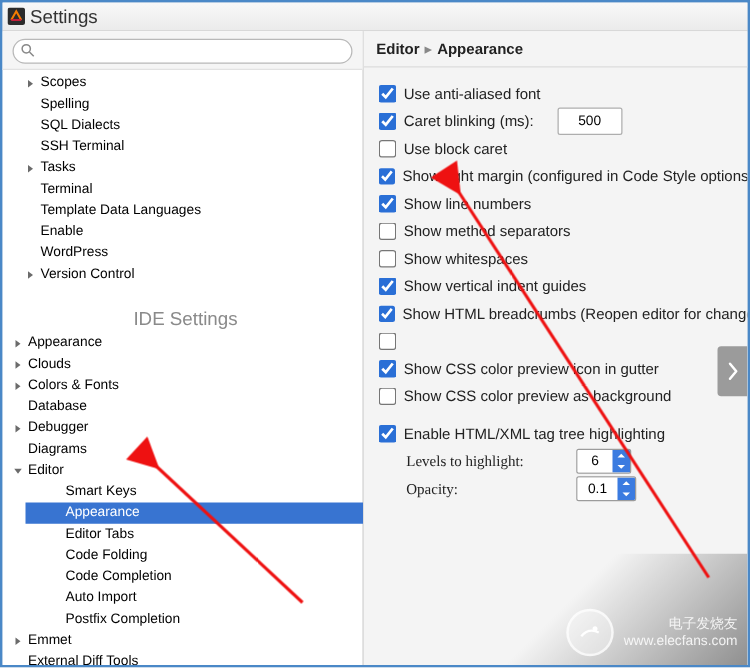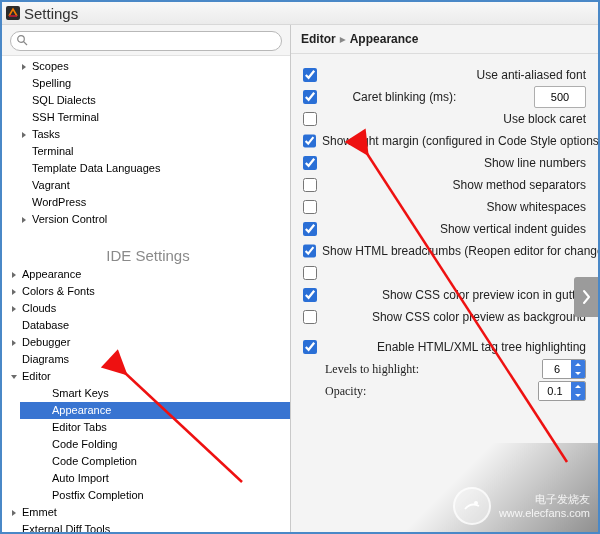--- a/index.html
+++ b/index.html
@@ -25,21 +25,21 @@
   .row { display: flex; align-items: center; height: 17px; padding-left: 2px; cursor: default; }
   .row .tw { width: 12px; height: 12px; display: inline-flex; align-items: center; justify-content: center; flex: none; }
   .row .label { padding: 0 2px; }
   .row.sel { background:#3874d1; color:#fff; }
   .row.sel .label { color:#fff; }
   .section-hdr { text-align:center; color:#8a8a8a; font-size:15px; padding:2px 0 2px 0;}
   
   .breadcrumb { height: 28px; display:flex; align-items:center; padding: 0 10px; font-weight:bold; font-size:12px; color:#222; border-bottom:1px solid #dcdcdc; background:#f4f4f4; }
   .breadcrumb .sep { margin: 0 4px; color:#888; font-weight:normal;}
   .opts { padding: 10px 12px; font-size: 12px; color:#222; line-height: 22px; }
-  .opt { display:flex; align-items:center; gap:6px; height:22px;justify-content:space-between; }
+  .opt { display:flex; align-items:center; gap:6px; height:22px; }
   .opt input[type=checkbox] { width:14px; height:14px; accent-color:#2a6fd6; margin:0; }
   .opt .txt { white-space: nowrap; }
   .opt .numbox { width:46px; height:18px; border:1px solid #aeaeae; background:#fff; text-align:center; font-size:11px; border-radius:2px; }
   .indent { padding-left: 22px; }
   .indent .lbl { width: 130px; display:inline-block;font-family:Liberation Serif, serif; }
   .spin { display:inline-flex; border:1px solid #9b9b9b; border-radius:2px; height:18px; overflow:hidden; background:#fff; align-items:stretch;}
   .spin input { border:none; width:30px; text-align:center; font-size:11px; outline:none; padding:0 2px;}
   .spin .btns { width:14px; background:#3b7be0; display:flex; flex-direction:column;}
   .spin .btns span{ flex:1; display:flex; align-items:center; justify-content:center;}
   .spin .btns svg{ display:block;}
@@ -132,21 +132,21 @@
             </li>
             <li>
               <div class="row" style="padding-left:12px">
     <span class="tw"></span>
     <span class="label">Template Data Languages</span>
   </div>
             </li>
             <li>
               <div class="row" style="padding-left:12px">
     <span class="tw"></span>
-    <span class="label">Vagrant</span>
+    <span class="label">Enable</span>
   </div>
             </li>
             <li>
               <div class="row" style="padding-left:12px">
     <span class="tw"></span>
     <span class="label">WordPress</span>
   </div>
             </li>
             <li>
               <div class="row" style="padding-left:12px">
@@ -176,31 +176,31 @@
     <span class="label">Appearance</span>
   </div>
             </li>
             <li>
               <div class="row" style="padding-left:2px">
     <span class="tw">
                   <svg width="8" height="8" viewBox="0 0 8 8">
                     <path d="M2 1 L6 4 L2 7 Z" fill="#6b6b6b"></path>
                   </svg>
                 </span>
+    <span class="label">Clouds</span>
+  </div>
+            </li>
+            <li>
+              <div class="row" style="padding-left:2px">
+    <span class="tw">
+                  <svg width="8" height="8" viewBox="0 0 8 8">
+                    <path d="M2 1 L6 4 L2 7 Z" fill="#6b6b6b"></path>
+                  </svg>
+                </span>
     <span class="label">Colors &amp; Fonts</span>
-  </div>
-            </li>
-            <li>
-              <div class="row" style="padding-left:2px">
-    <span class="tw">
-                  <svg width="8" height="8" viewBox="0 0 8 8">
-                    <path d="M2 1 L6 4 L2 7 Z" fill="#6b6b6b"></path>
-                  </svg>
-                </span>
-    <span class="label">Clouds</span>
   </div>
             </li>
             <li>
               <div class="row" style="padding-left:2px">
     <span class="tw"></span>
     <span class="label">Database</span>
   </div>
             </li>
             <li>
               <div class="row" style="padding-left:2px">

